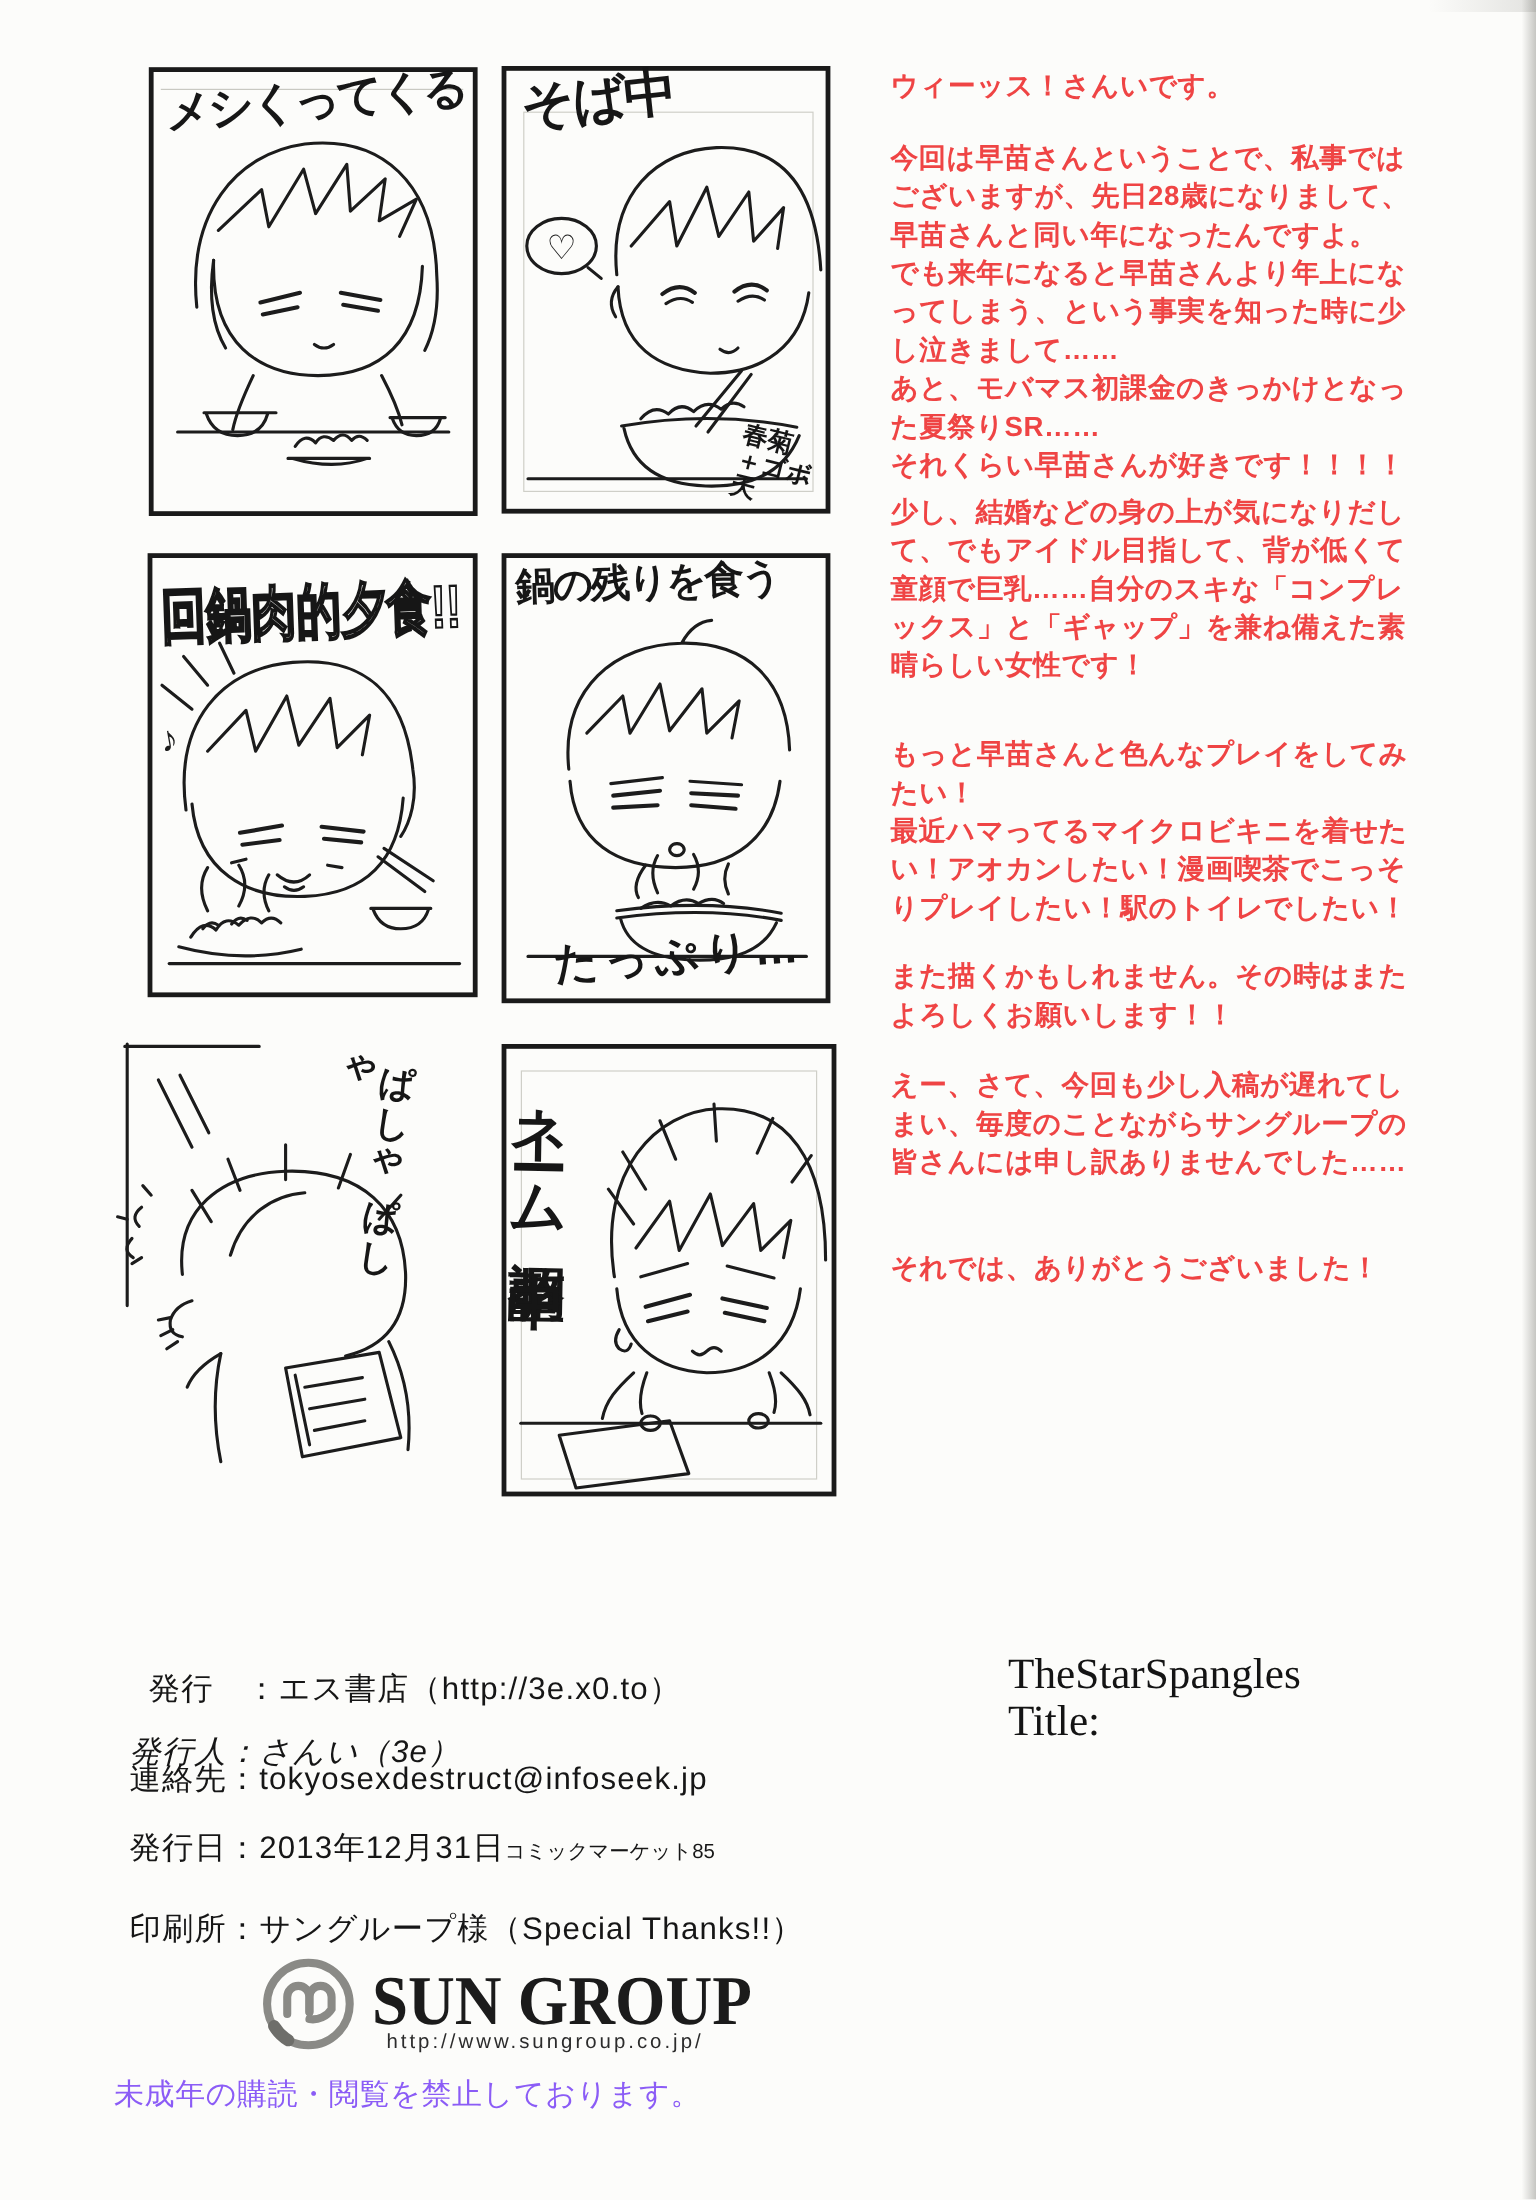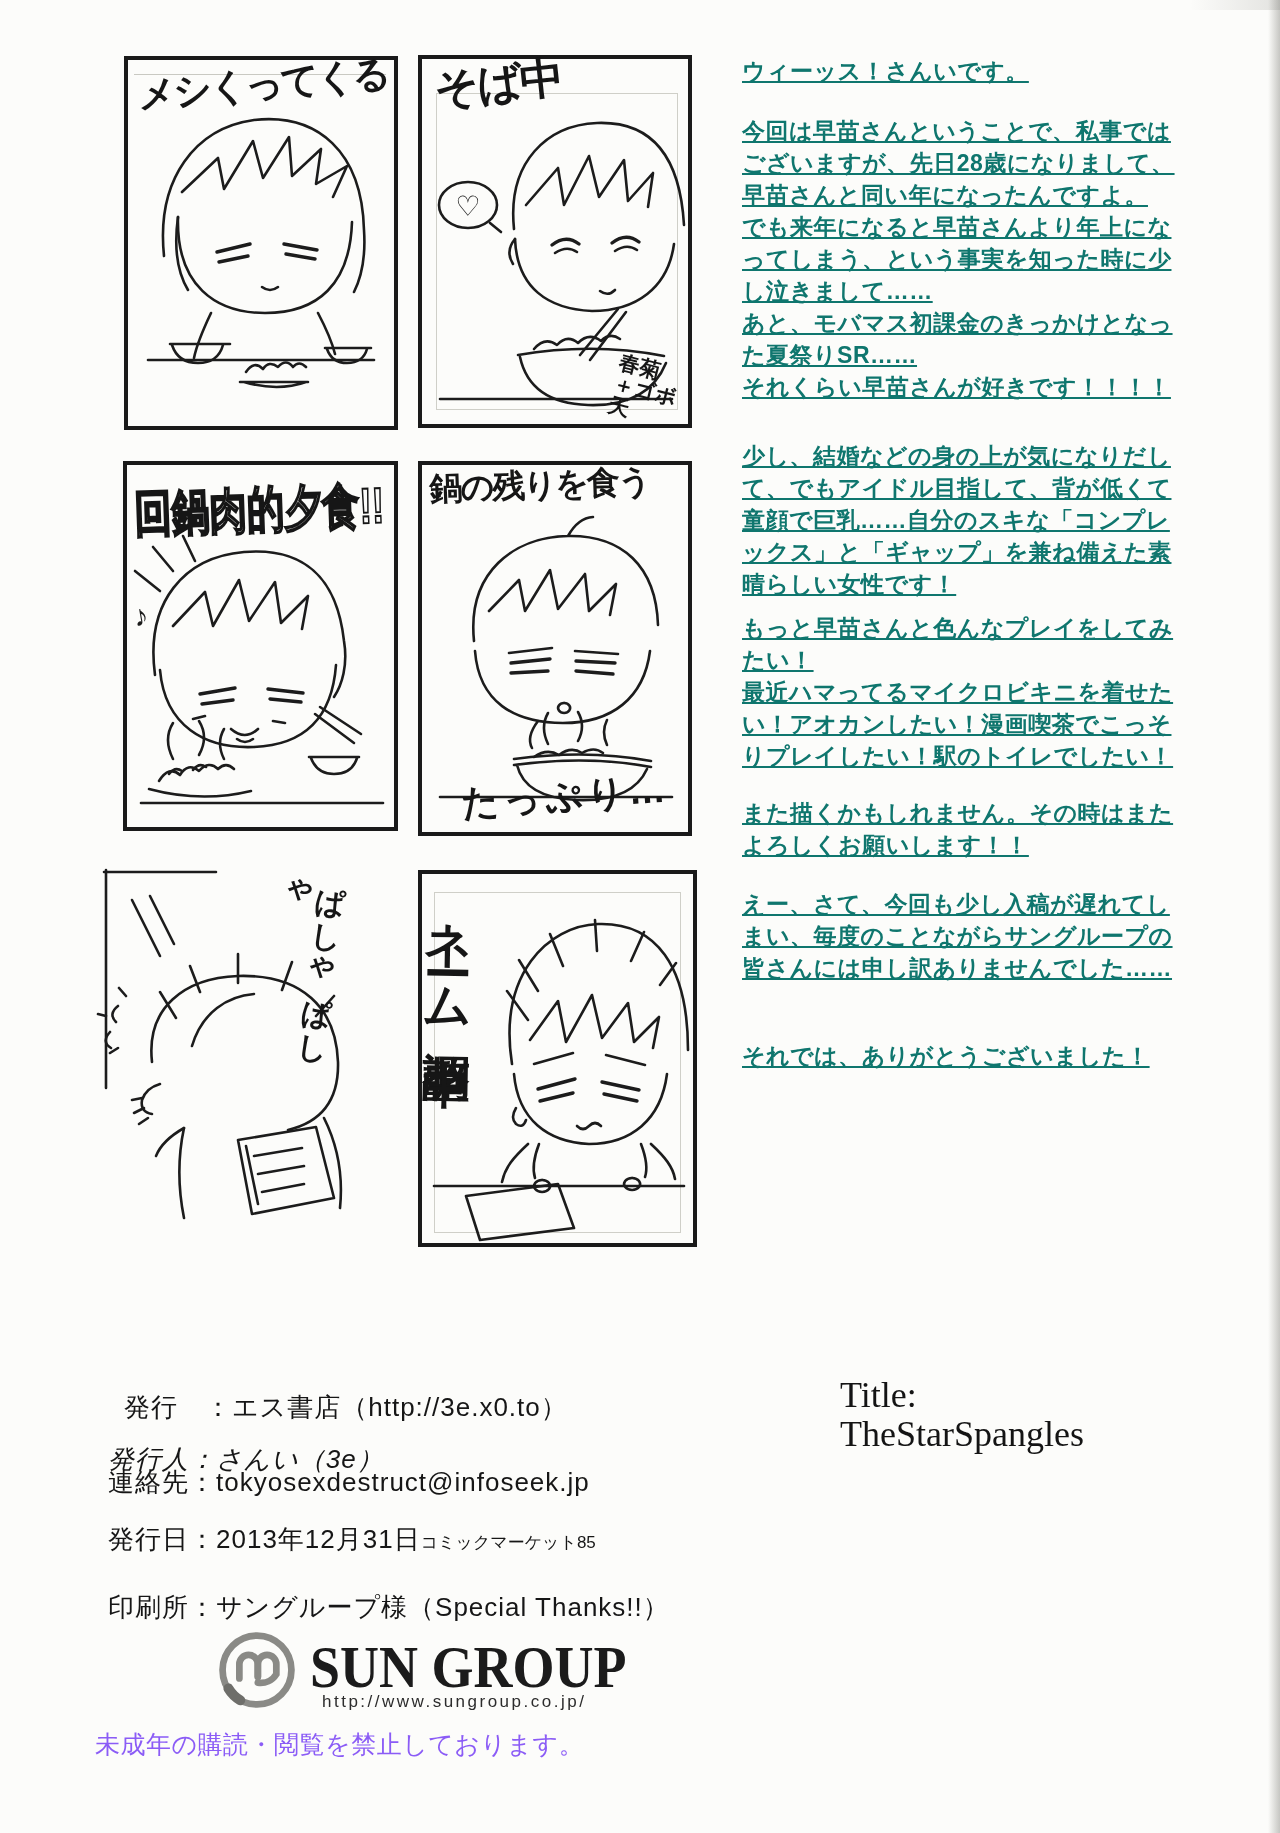--- a/index.html
+++ b/index.html
@@ -15,21 +15,21 @@
   .sk-thick{fill:none;stroke:#1c1c1c;stroke-width:3.4;stroke-linecap:round;stroke-linejoin:round;}
   .print-edge{position:absolute;border:1px solid #cfcfc8;pointer-events:none;}
   .scanline{position:absolute;left:6px;right:8px;top:14px;border-top:1.5px solid #c9c9c2;}
   
   .hand{position:absolute;font-weight:700;color:#161616;white-space:pre-line;
         font-family:"Liberation Sans","DejaVu Sans",sans-serif;transform-origin:0 0;line-height:1.05;}
   .vertical{writing-mode:vertical-rl;}
   
   .afterword-p{position:absolute;left:742px;width:462px;
     font-size:23px;line-height:32px;font-weight:700;letter-spacing:0.5px;
-    color:#0f766e;white-space:pre-line;text-decoration:underline;}
+    color:#ef4444;white-space:pre-line;}
   
   .colophon-row{position:absolute;left:108px;font-size:26px;line-height:30px;
     font-weight:400;letter-spacing:1px;color:#161616;white-space:nowrap;}
   .colophon-event{font-size:17px;margin-left:0;letter-spacing:0;}
   
   .sun-name{position:absolute;left:310px;top:1634px;
     font-family:"Liberation Serif","DejaVu Serif",serif;font-weight:700;
     font-size:54px;letter-spacing:0;color:#1b1b1b;transform:scaleY(1.08);transform-origin:0 0;white-space:nowrap;}
   .sun-url{position:absolute;left:322px;top:1692px;font-size:17px;letter-spacing:2.5px;
     color:#2c2c2c;white-space:nowrap;}
@@ -168,21 +168,21 @@
 <div class="afterword-p" style="top:55px;">ウィーッス！さんいです。</div>
 <div class="afterword-p" style="top:115px;">今回は早苗さんということで、私事では
 ございますが、先日28歳になりまして、
 早苗さんと同い年になったんですよ。
 でも来年になると早苗さんより年上にな
 ってしまう、という事実を知った時に少
 し泣きまして……
 あと、モバマス初課金のきっかけとなっ
 た夏祭りSR……
 それくらい早苗さんが好きです！！！！</div>
-<div class="afterword-p" style="top:440px;">少し、結婚などの身の上が気になりだし
+<div class="afterword-p" style="top:410px;">少し、結婚などの身の上が気になりだし
 て、でもアイドル目指して、背が低くて
 童顔で巨乳……自分のスキな「コンプレ
 ックス」と「ギャップ」を兼ね備えた素
 晴らしい女性です！</div>
 <div class="afterword-p" style="top:612px;">もっと早苗さんと色んなプレイをしてみ
 たい！
 最近ハマってるマイクロビキニを着せた
 い！アオカンしたい！漫画喫茶でこっそ
 りプレイしたい！駅のトイレでしたい！</div>
 <div class="afterword-p" style="top:797px;">また描くかもしれません。その時はまた
@@ -205,18 +205,18 @@
   <path d="M16,72 a41,41 0 0 0 14,14" fill="none" stroke="#6e6e6a" stroke-width="12" stroke-linecap="round"></path>
   <path d="M29,60 V43 a11,11 0 0 1 22,0 v15" fill="none" stroke="#8a8a86" stroke-width="8" stroke-linecap="round"></path>
   <path d="M51,58 V43 a11,11 0 0 1 22,0 v12 a22,22 0 0 1 -22,10" fill="none" stroke="#8a8a86" stroke-width="8" stroke-linecap="round"></path>
 </svg>
 <div class="sun-name">SUN GROUP</div>
 <div class="sun-url">http://www.sungroup.co.jp/</div>
 
 <div class="disclaimer">未成年の購読・閲覧を禁止しております。</div>
 
 <div class="title-block">
+  <div>TheStarSpangles</div>
   <div>Title:</div>
-  <div>TheStarSpangles</div>
 </div>
 
 <div class="edge-right"></div>
 <div class="edge-top-right"></div>
 
 </body></html>

